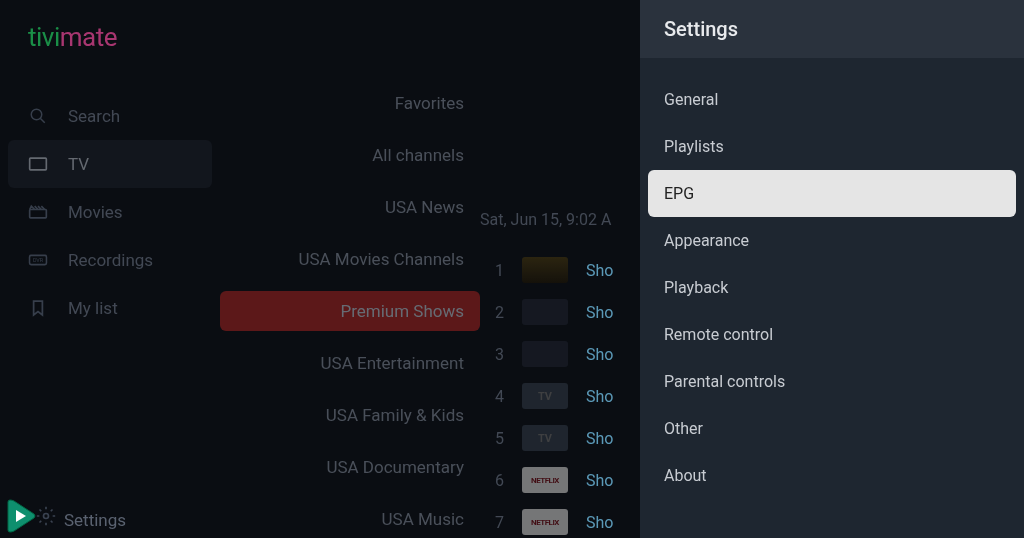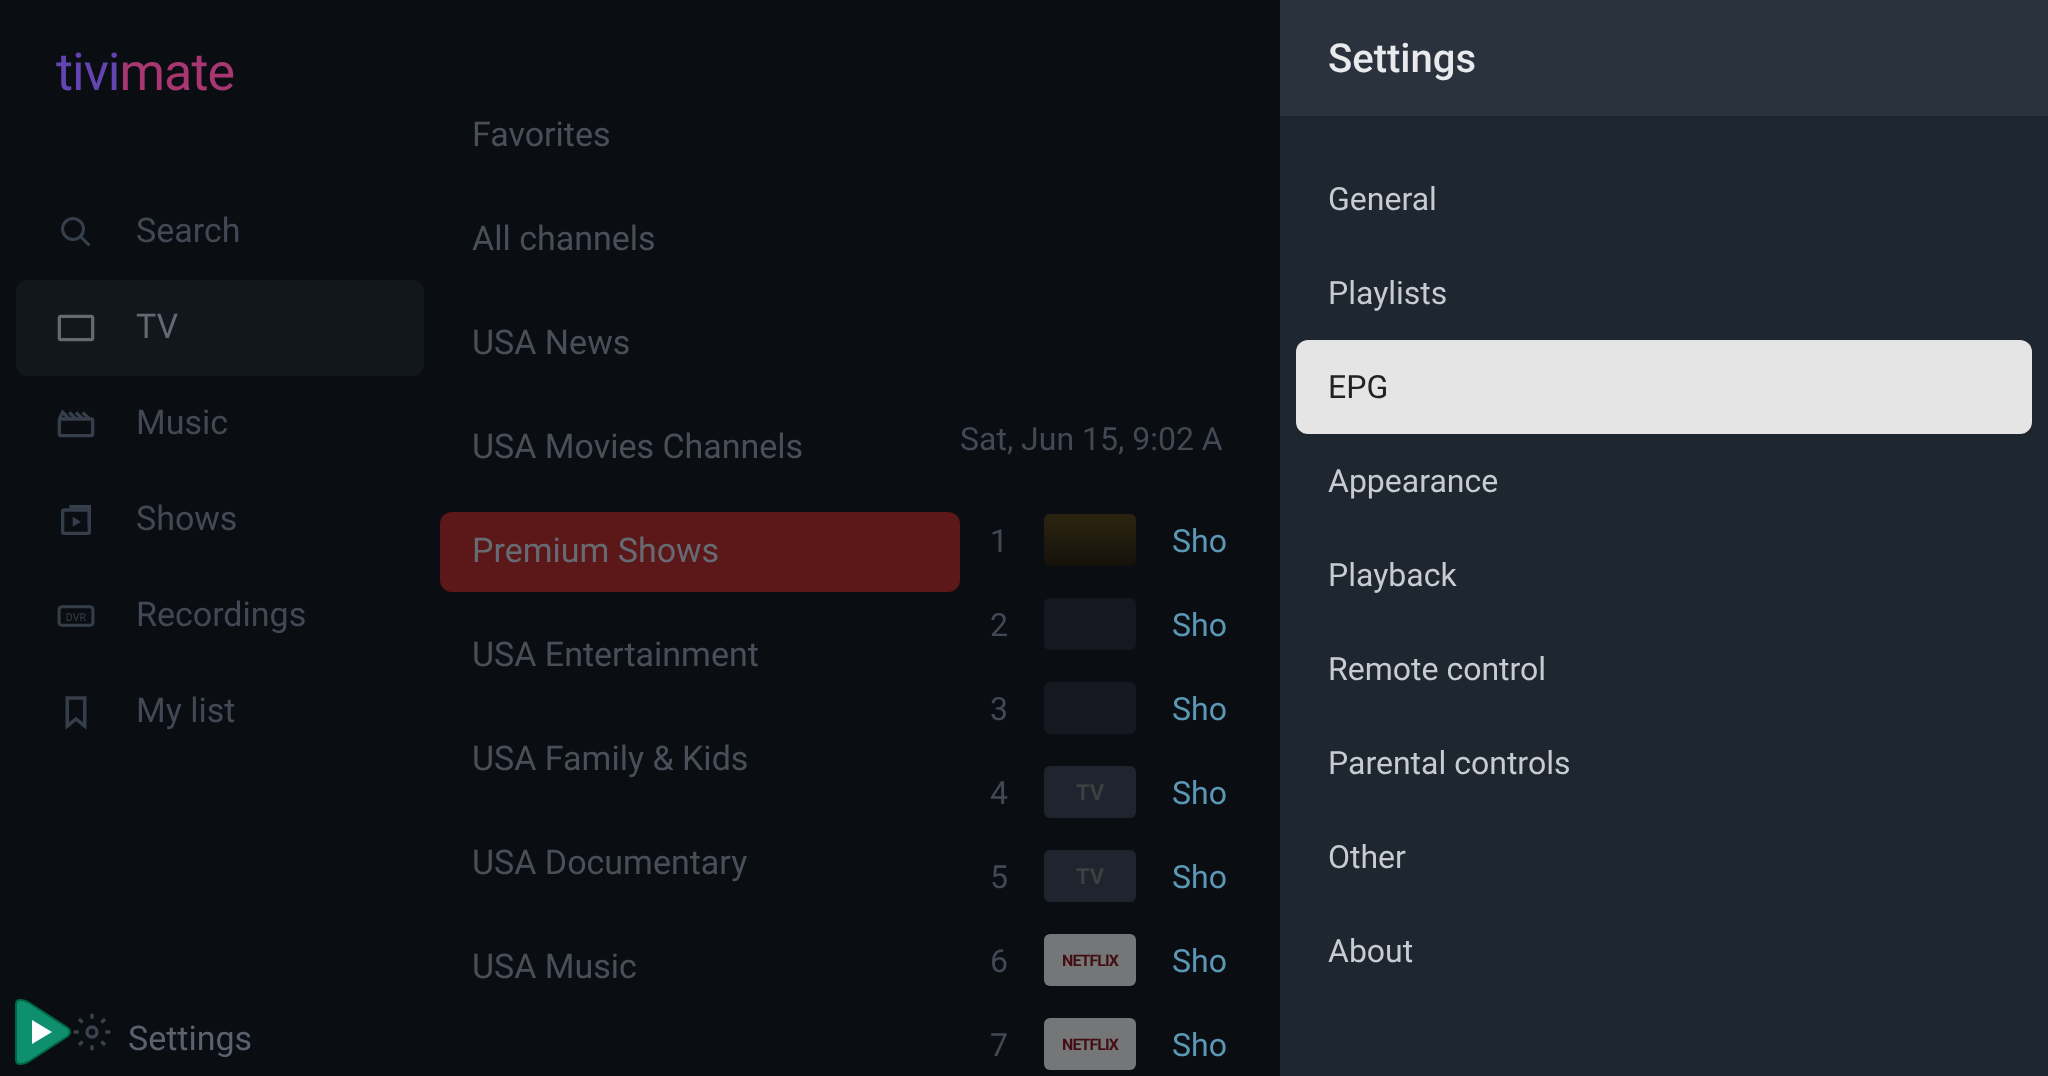--- a/index.html
+++ b/index.html
@@ -28,21 +28,21 @@
     .sidebar {
       width: 220px;
       padding-top: 10px;
     }
     .logo {
       padding: 12px 28px 40px 28px;
       font-size: 26px;
       font-weight: 400;
       letter-spacing: -0.5px;
     }
-    .logo-part1 { color: #8b5cf6; }
+    .logo-part1 { color: #22c55e; }
     .logo-part2 { color: #ec4899; }
     .nav-list {
       list-style: none;
       text-align: right;
     }
     .nav-item {
       display: flex;
       align-items: center;
       padding: 14px 28px;
       font-size: 17px;
@@ -61,21 +61,22 @@
       height: 20px;
       margin-right: 20px;
       display: flex;
       align-items: center;
       justify-content: center;
       color: #4a5464;
     }
     .nav-item.selected .nav-icon { color: #8a9099; }
     .categories {
       width: 260px;
-      padding-top: 48px;
+      padding-top: 83px;
+      text-align: right;
     }
     .cat-item {
       padding: 10px 16px;
       font-size: 17px;
       color: #656c78;
       cursor: pointer;
     }
     .cat-item + .cat-item { margin-top: 12px; }
     .cat-item.selected {
       background: #7f1d1d;
@@ -207,31 +208,21 @@
         </span>
         <span>TV</span>
       </li>
       <li class="nav-item">
         <span class="nav-icon">
           <svg width="20" height="16" viewBox="0 0 24 18" fill="none" stroke="currentColor" stroke-width="2">
               <rect x="2" y="6" width="20" height="10" rx="1"></rect>
               <path d="M2 6 L4 2 L8 6 M8 2 L12 6 M12 2 L16 6 M16 2 L20 6"></path>
             </svg>
         </span>
-        <span>Music</span>
-      </li>
-      <li class="nav-item">
-        <span class="nav-icon">
-          <svg width="20" height="18" viewBox="0 0 24 20" fill="none" stroke="currentColor" stroke-width="2">
-              <rect x="4" y="4" width="16" height="14" rx="1"></rect>
-              <path d="M8 2 L20 2 L20 14"></path>
-              <polygon points="10,8 10,14 15,11" fill="currentColor" stroke="none"></polygon>
-            </svg>
-        </span>
-        <span>Shows</span>
+        <span>Movies</span>
       </li>
       <li class="nav-item">
         <span class="nav-icon">
           <svg width="22" height="14" viewBox="0 0 26 16" fill="none" stroke="currentColor" stroke-width="2">
               <rect x="2" y="2" width="22" height="12" rx="2"></rect>
               <text x="13" y="11" text-anchor="middle" font-size="7" fill="currentColor" stroke="none">DVR</text>
             </svg>
         </span>
         <span>Recordings</span>
       </li>

